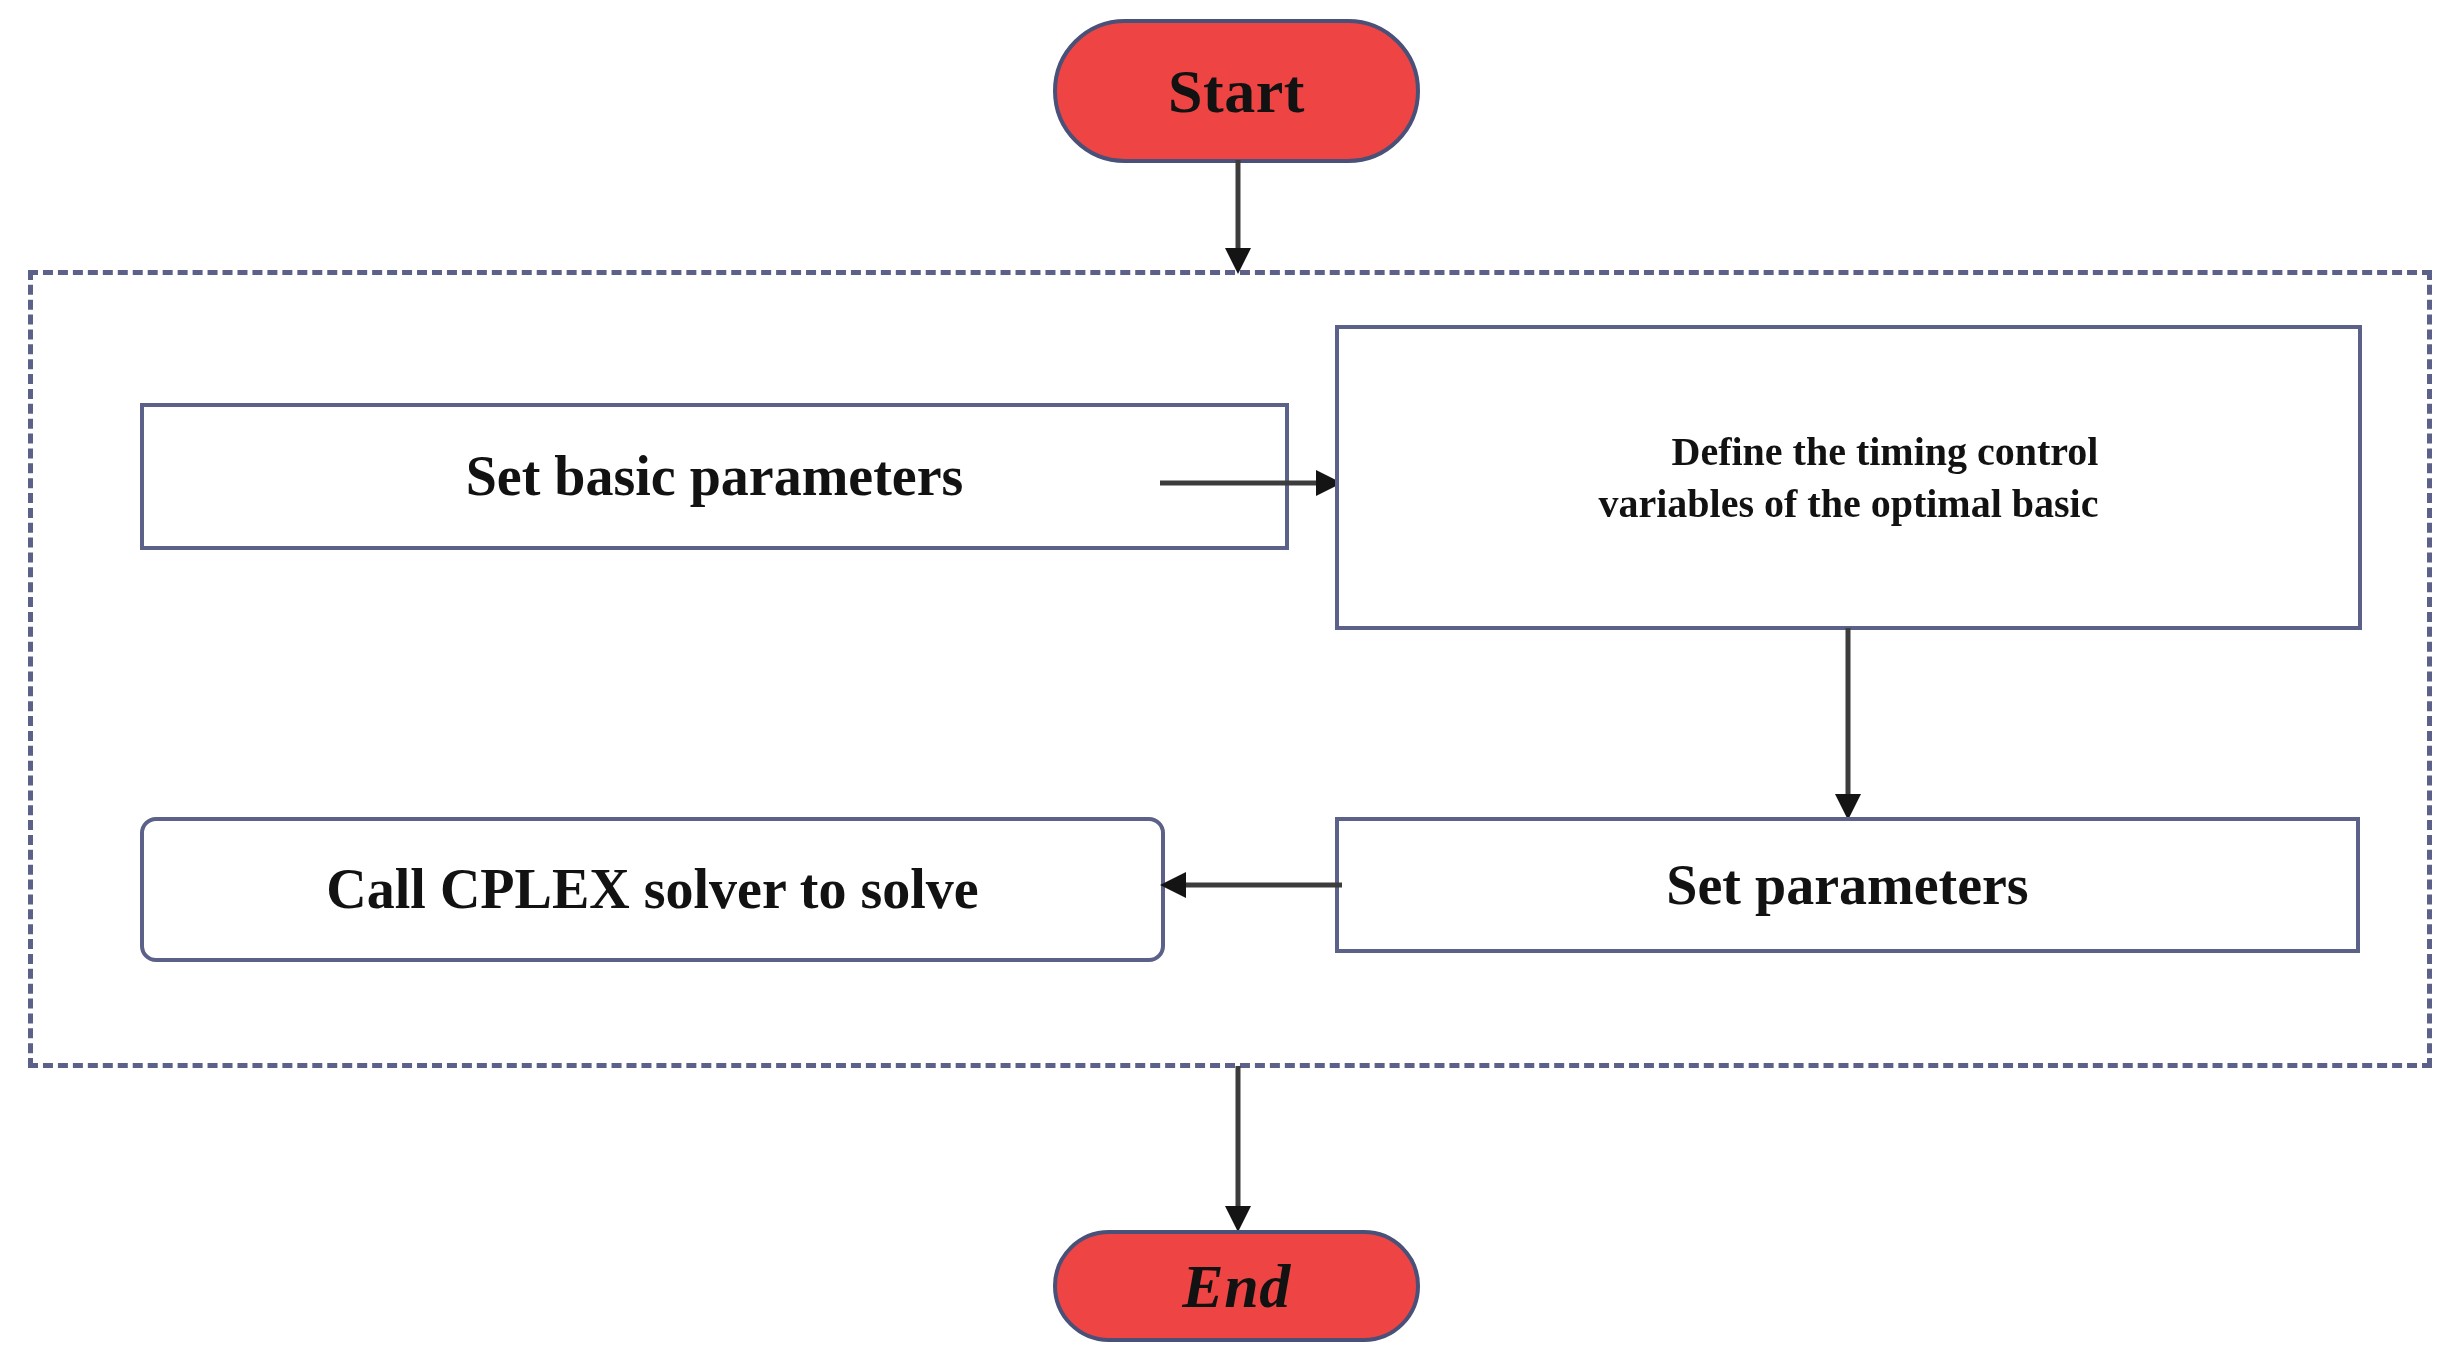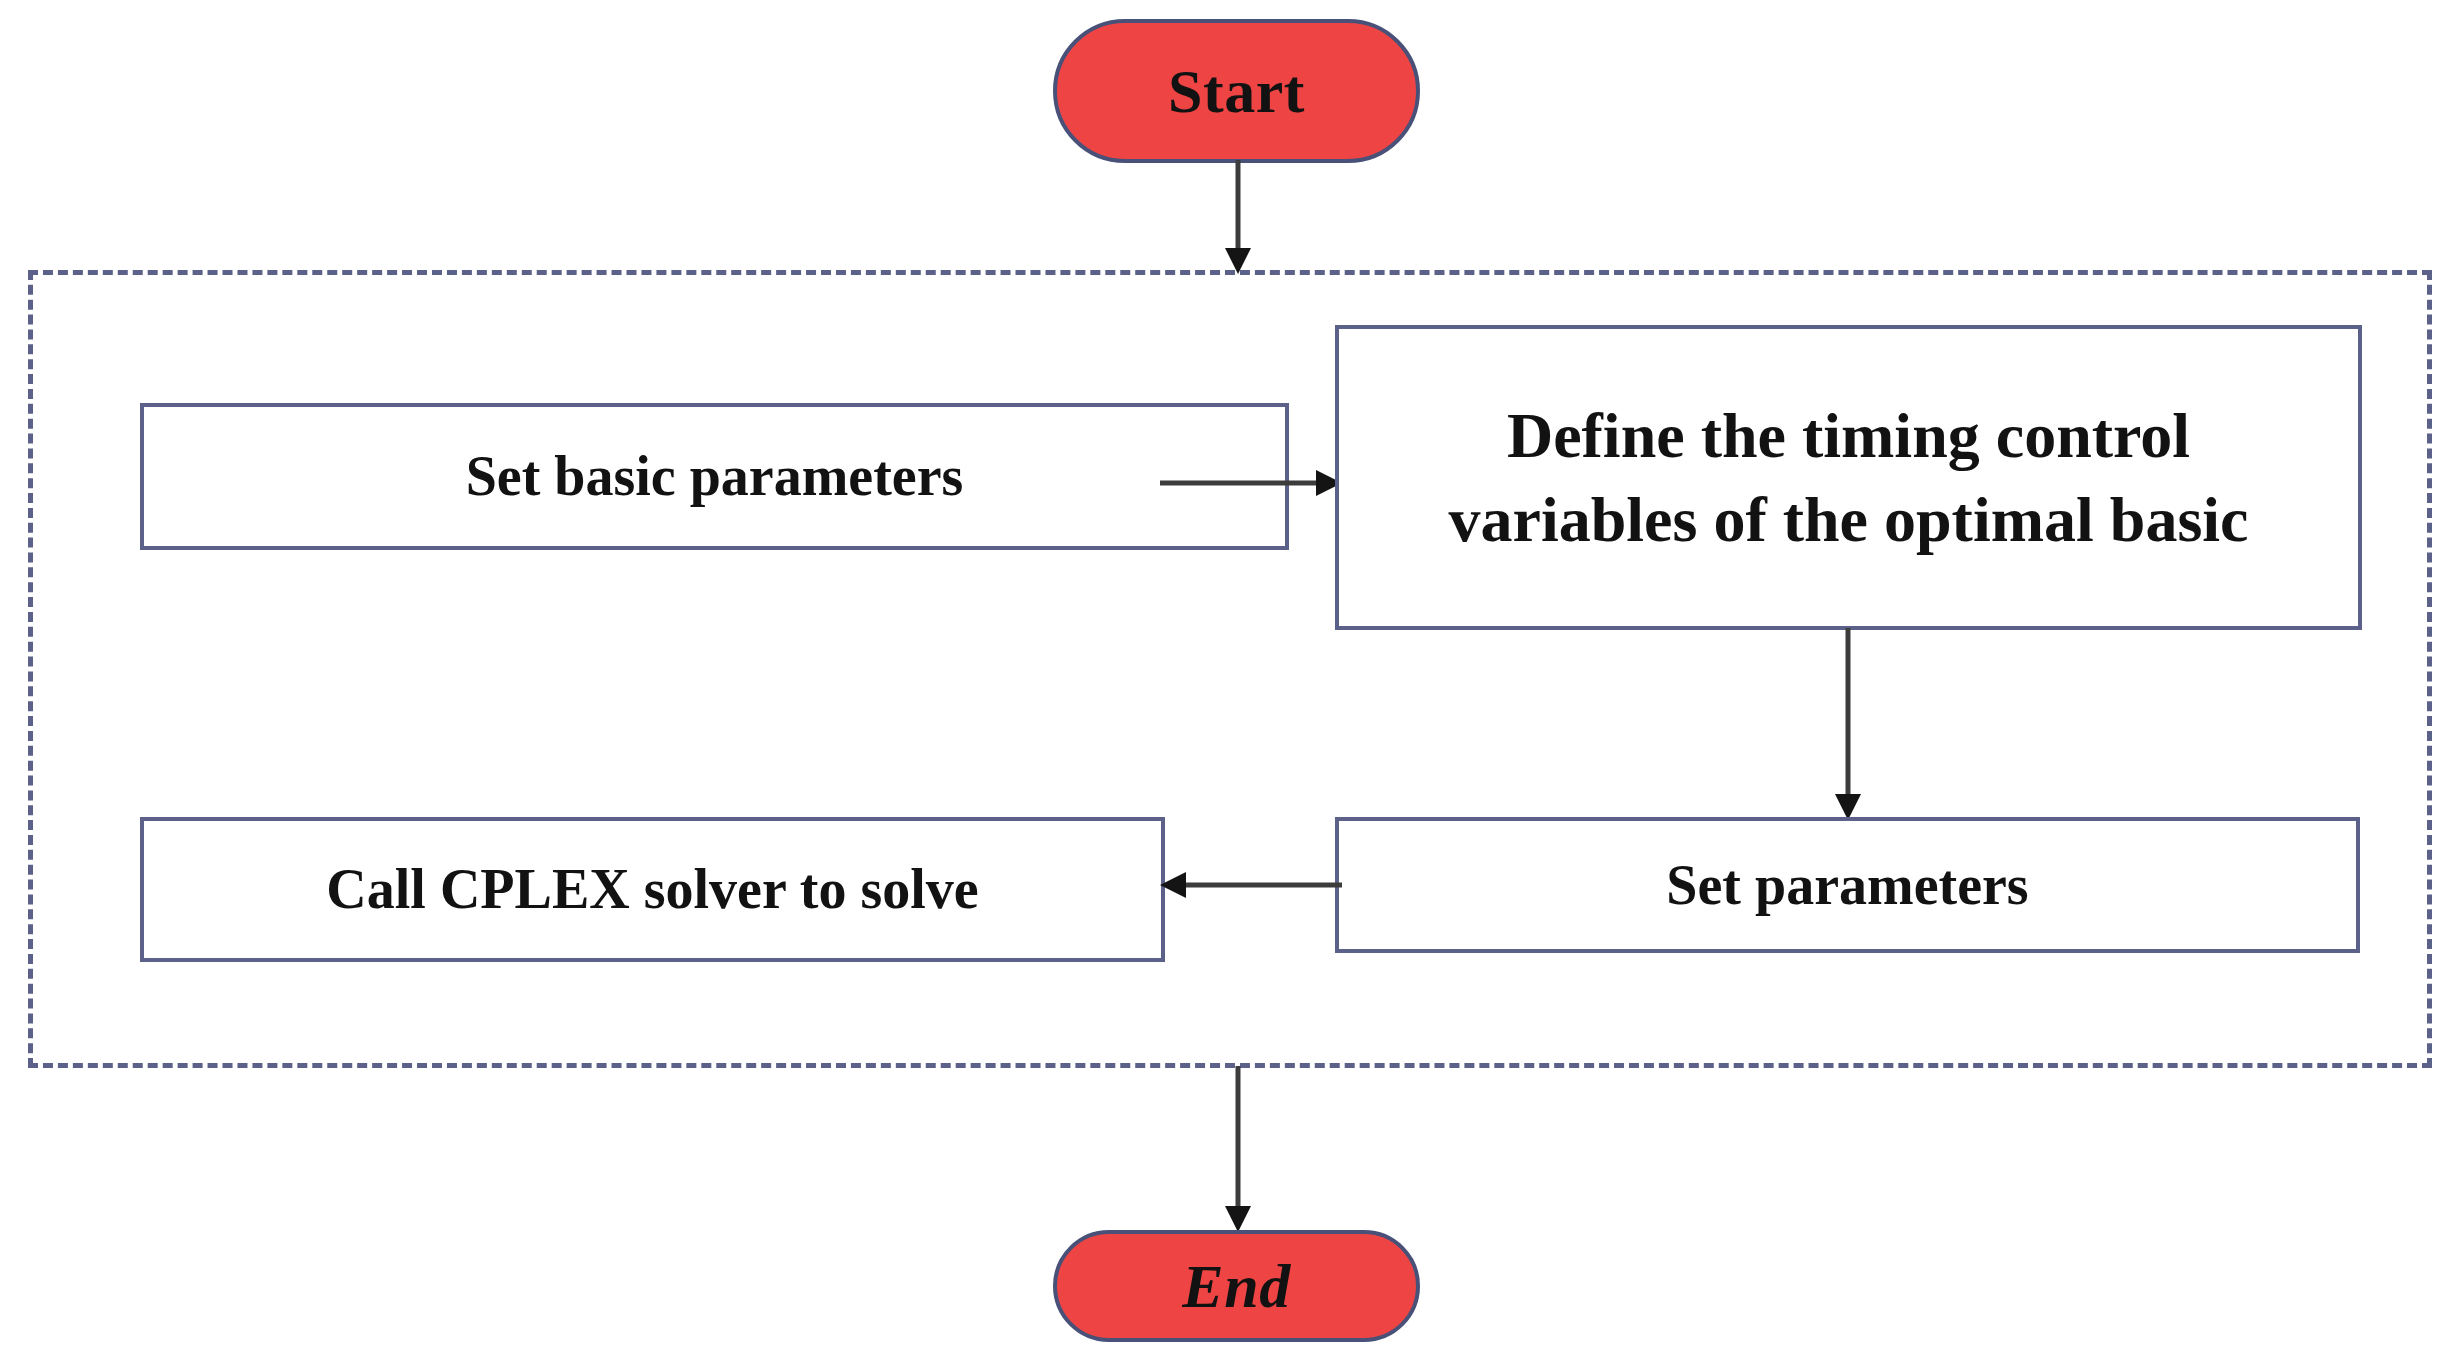--- a/index.html
+++ b/index.html
@@ -94,34 +94,34 @@
   </div>
 
   <div class="connector" style="left:1160px; top:461px; width:185px; height:44px;">
     <svg width="185" height="44" viewBox="0 0 185 44">
       <line x1="0" y1="22" x2="166" y2="22" stroke="#3c3c3c" stroke-width="5"></line>
       <polygon points="182,22 156,9 156,35" fill="#141414"></polygon>
     </svg>
   </div>
 
   <div class="process" style="left:1335px; top:325px; width:1027px; height:305px;">
-    <span class="node-label" style="font-size:64px;">
+    <span class="node-label" style="font-size:40px;text-align:right;">
       <span>Define the timing control</span><br>
       <span>variables of the optimal basic</span><br>
     </span>
   </div>
 
   <div class="connector" style="left:1824px; top:628px; width:48px; height:194px;">
     <svg width="48" height="194" viewBox="0 0 48 194">
       <line x1="24" y1="0" x2="24" y2="178" stroke="#3c3c3c" stroke-width="5"></line>
       <polygon points="24,192 11,166 37,166" fill="#141414"></polygon>
     </svg>
   </div>
 
-  <div class="process" style="left:140px; top:817px; width:1025px; height:145px;">
+  <div class="process" style="left:140px; top:817px; width:1025px; height:145px;border-radius:16px;">
     <span class="node-label" style="font-size:56px;">Call CPLEX solver to solve</span>
   </div>
 
   <div class="process" style="left:1335px; top:817px; width:1025px; height:136px;">
     <span class="node-label" style="font-size:56px;">Set parameters</span>
   </div>
 
   <div class="connector" style="left:1160px; top:863px; width:182px; height:44px;">
     <svg width="182" height="44" viewBox="0 0 182 44">
       <line x1="182" y1="22" x2="16" y2="22" stroke="#3c3c3c" stroke-width="5"></line>

